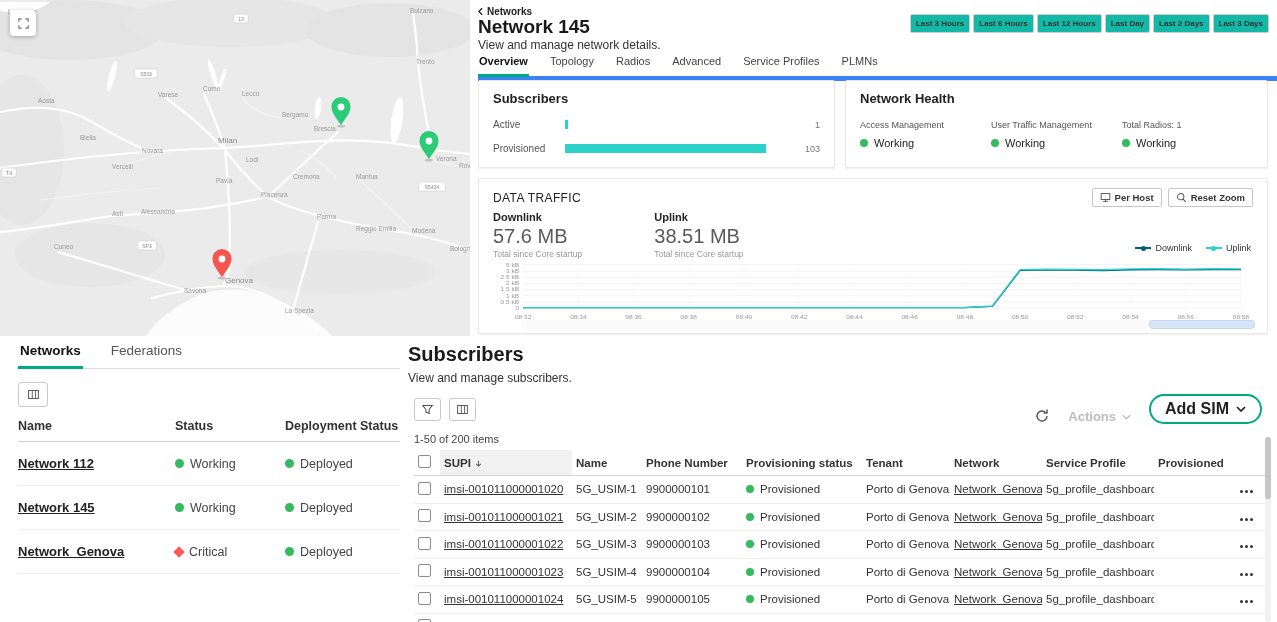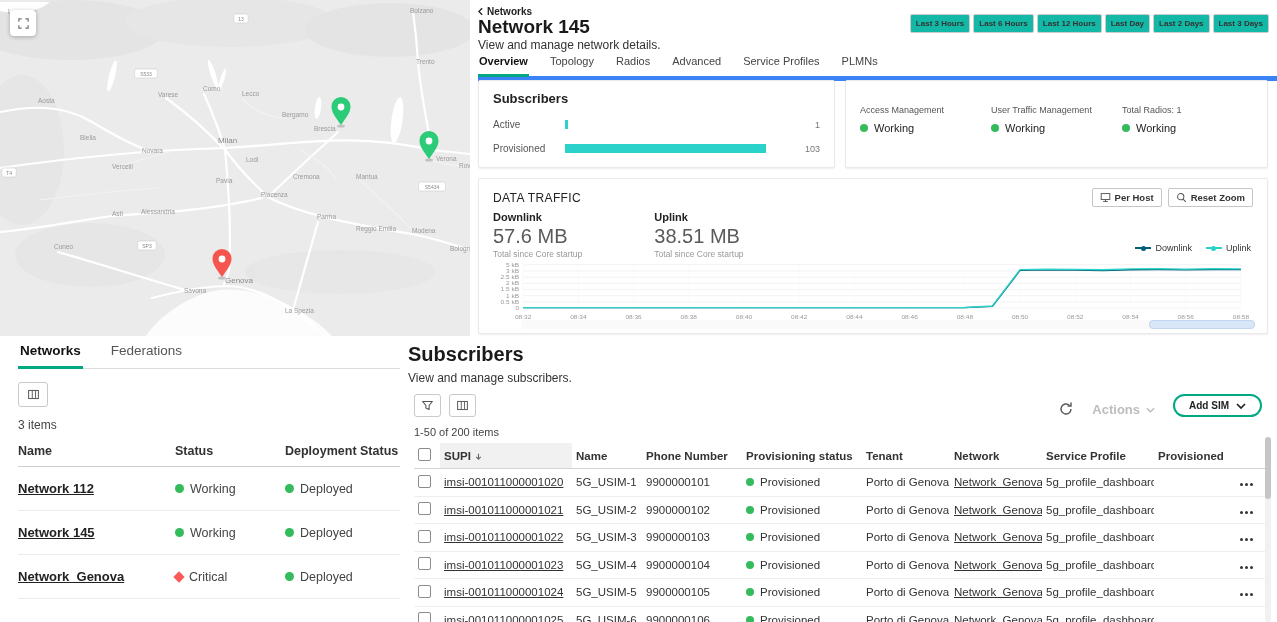--- a/index.html
+++ b/index.html
@@ -82,21 +82,21 @@
 #subs-section{position:absolute;left:406px;top:338px;width:871px;height:284px;background:#fff;overflow:hidden}
 #subs-title{font-size:20px;font-weight:700;color:#1a1a1a;margin:5px 0 0 2px}
 #subs-subtitle{font-size:12px;color:#333;margin:5px 0 0 2px}
 #subs-toolbar{display:flex;align-items:center;margin:9px 15px 0 8px}
 #subs-toolbar .icon-btn{width:27px;height:23px;margin-right:8px}
 .toolbar-right{margin-left:auto;display:flex;align-items:flex-end;gap:18px}
 #refresh-btn{background:none;border:none;cursor:pointer;display:flex;align-items:center}
 #actions-btn{background:none;border:none;font-family:inherit;font-size:13px;font-weight:700;color:#BDBDBD;
   display:flex;align-items:center;gap:6px;cursor:default}
 #addsim-btn{background:#fff;border:2px solid var(--accent-green,#01A982);border-radius:16px;font-family:inherit;
-  font-size:10px;font-weight:700;color:#222;padding:4px 14px;display:flex;align-items:center;gap:7px;cursor:pointer}
+  font-size:16px;font-weight:700;color:#222;padding:4px 14px;display:flex;align-items:center;gap:7px;cursor:pointer}
 #subs-count{font-size:11px;color:#444;margin:9px 0 0 8px}
 #subs-table{margin:5px 0 0 8px;width:852px;border-collapse:collapse;table-layout:fixed}
 #subs-table col.c-cb{width:26px}#subs-table col.c-supi{width:132px}#subs-table col.c-name{width:70px}
 #subs-table col.c-phone{width:100px}#subs-table col.c-prov{width:120px}#subs-table col.c-tenant{width:88px}
 #subs-table col.c-net{width:92px}#subs-table col.c-sp{width:112px}#subs-table col.c-fed{width:82px}
 #subs-table col.c-kebab{width:30px}
 #subs-table th{font-size:11.5px;font-weight:700;color:#333;text-align:left;padding:5px 4px;border-bottom:1px solid #D5D5D5;white-space:nowrap;overflow:hidden}
 #subs-table th.supi-th{background:#F1F1F1}
 #subs-table td{font-size:11.5px;color:#333;padding:0 4px;height:27.5px;border-bottom:1px solid #EFEFEF;white-space:nowrap;overflow:hidden}
 .link{color:#333;text-decoration:underline;cursor:pointer}
@@ -240,21 +240,20 @@
       <div class="np-tab active">Networks</div>
       <div class="np-tab">Federations</div>
     </div>
   <button class="icon-btn" id="np-columns-btn">
     <svg width="13" height="13" viewBox="0 0 16 16">
       <rect x="2" y="3" width="12" height="10" fill="none" stroke="#555" stroke-width="1.2"></rect>
       <line x1="6.5" y1="3" x2="6.5" y2="13" stroke="#555" stroke-width="1.1"></line>
       <line x1="10.5" y1="3" x2="10.5" y2="13" stroke="#555" stroke-width="1.1"></line>
     </svg>
   </button>
-  <div class="np-count">3 items</div>
   <div class="np-header">
     <div>Name</div>
     <div>Status</div>
     <div>Deployment Status</div>
   </div>
   <div id="np-rows">
       <div class="np-row">
         <span class="np-name">Network 112</span>
         <div class="status-cell">
           <span class="dot"></span>
@@ -328,20 +327,21 @@
       </div>
       <div class="meter-row">
         <span class="meter-label">Provisioned</span>
         <span class="meter-track">
             <span class="meter-fill" style="width: 92%;"></span>
           </span>
         <span class="meter-value">103</span>
       </div>
     </div>
     <div class="card" id="health-card">
+      <div class="card-title">Network Health</div>
       <div id="health-items">
           <div class="health-item">
             <div class="health-label">Access Management</div>
             <div class="health-status">
               <span class="dot small"></span>
               <span>Working</span>
             </div>
           </div>
           <div class="health-item">
             <div class="health-label">User Traffic Management</div>

